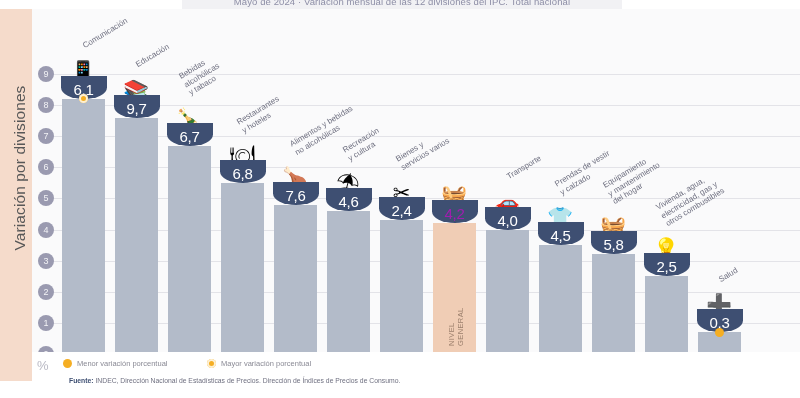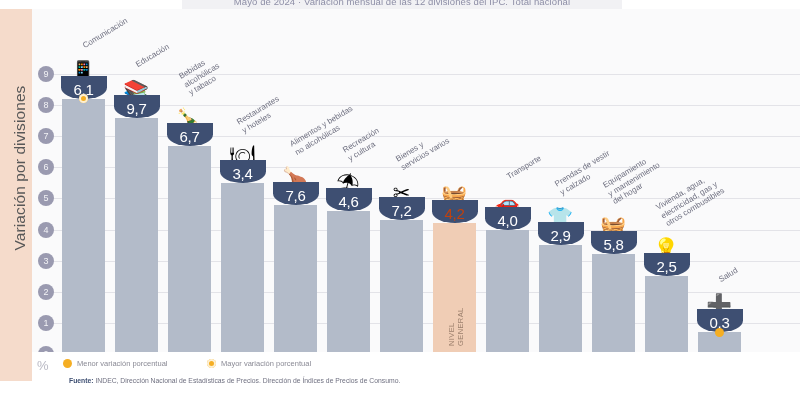--- a/index.html
+++ b/index.html
@@ -66,21 +66,21 @@
   .badge .bowl{
     position:absolute;left:0;bottom:0;width:46px;height:23px;
     background:#3e4f72;
     border-bottom-left-radius:46px 23px;border-bottom-right-radius:46px 23px;
   }
   .badge .val{
     position:absolute;left:0;bottom:1px;width:46px;text-align:center;
     color:#ffffff;font-size:15px;letter-spacing:-.3px;
   }
   .badge.general .bowl{background:#3e4f72;}
-  .badge.general .val{color:#c2410c;margin-top:48px;}
+  .badge.general .val{color:#a21caf;margin-top:48px;}
   .badge .glyph{
     position:absolute;left:0;bottom:17px;width:46px;height:34px;
     display:flex;align-items:flex-end;justify-content:center;
     font-size:21px;line-height:1;
   }
 
   .cat-label{
     position:absolute;color:#6f7080;font-size:8px;line-height:9.5px;
     transform-origin:left bottom;white-space:nowrap;
   }
@@ -160,63 +160,63 @@
         <div class="badge" style="left: 134.5px; top: 90.5556px;">
           <div class="glyph">🍾</div>
           <div class="bowl"></div>
           <div class="val">6,7</div>
         </div>
         <div class="cat-label" style="left: 159.5px; top: 60.0556px; transform: rotate(-31deg); transform-origin: left bottom;">Bebidas<br>alcohólicas<br>y tabaco</div>
         <div class="bar" title="Restaurantes y hoteles: 5,5" style="left: 189px; top: 173.889px; width: 43px; height: 171.111px;"></div>
         <div class="badge" style="left: 187.5px; top: 127.889px;">
           <div class="glyph">🍽</div>
           <div class="bowl"></div>
-          <div class="val">3,4</div>
+          <div class="val">6,8</div>
         </div>
         <div class="cat-label" style="left: 212.5px; top: 106.889px; transform: rotate(-31deg); transform-origin: left bottom;">Restaurantes<br>y hoteles</div>
         <div class="bar" title="Alimentos y bebidas no alcohólicas: 4,8" style="left: 242px; top: 195.667px; width: 43px; height: 149.333px;"></div>
         <div class="badge" style="left: 240.5px; top: 149.667px;">
           <div class="glyph">🍗</div>
           <div class="bowl"></div>
           <div class="val">7,6</div>
         </div>
         <div class="cat-label" style="left: 265.5px; top: 128.667px; transform: rotate(-31deg); transform-origin: left bottom;">Alimentos y bebidas<br>no alcohólicas</div>
         <div class="bar" title="Recreación y cultura: 4,6" style="left: 295px; top: 201.889px; width: 43px; height: 143.111px;"></div>
         <div class="badge" style="left: 293.5px; top: 155.889px;">
           <div class="glyph">⛱</div>
           <div class="bowl"></div>
           <div class="val">4,6</div>
         </div>
         <div class="cat-label" style="left: 318.5px; top: 134.889px; transform: rotate(-31deg); transform-origin: left bottom;">Recreación<br>y cultura</div>
         <div class="bar" title="Bienes y servicios varios: 4,3" style="left: 348px; top: 211.222px; width: 43px; height: 133.778px;"></div>
         <div class="badge" style="left: 346.5px; top: 165.222px;">
           <div class="glyph">✂</div>
           <div class="bowl"></div>
-          <div class="val">7,2</div>
+          <div class="val">2,4</div>
         </div>
         <div class="cat-label" style="left: 371.5px; top: 144.222px; transform: rotate(-31deg); transform-origin: left bottom;">Bienes y<br>servicios varios</div>
         <div class="bar general" title="NIVEL GENERAL: 4,2" style="left: 401px; top: 214.333px; width: 43px; height: 130.667px;"></div>
         <div class="nivel-general-label" style="left: 415px; top: 337px;">NIVEL<br>GENERAL</div>
         <div class="badge general" style="left: 399.5px; top: 168.333px;">
           <div class="glyph">🧺</div>
           <div class="bowl"></div>
           <div class="val">4,2</div>
         </div>
         <div class="bar" title="Transporte: 4,0" style="left: 454px; top: 220.556px; width: 43px; height: 124.444px;"></div>
         <div class="badge" style="left: 452.5px; top: 174.556px;">
           <div class="glyph">🚗</div>
           <div class="bowl"></div>
           <div class="val">4,0</div>
         </div>
         <div class="cat-label" style="left: 477.5px; top: 163.056px; transform: rotate(-31deg); transform-origin: left bottom;">Transporte</div>
         <div class="bar" title="Prendas de vestir y calzado: 3,5" style="left: 507px; top: 236.111px; width: 43px; height: 108.889px;"></div>
         <div class="badge" style="left: 505.5px; top: 190.111px;">
           <div class="glyph">👕</div>
           <div class="bowl"></div>
-          <div class="val">2,9</div>
+          <div class="val">4,5</div>
         </div>
         <div class="cat-label" style="left: 530.5px; top: 169.111px; transform: rotate(-31deg); transform-origin: left bottom;">Prendas de vestir<br>y calzado</div>
         <div class="bar" title="Equipamiento y mantenimiento del hogar: 3,2" style="left: 560px; top: 245.444px; width: 43px; height: 99.5556px;"></div>
         <div class="badge" style="left: 558.5px; top: 199.444px;">
           <div class="glyph">🧺</div>
           <div class="bowl"></div>
           <div class="val">5,8</div>
         </div>
         <div class="cat-label" style="left: 583.5px; top: 168.944px; transform: rotate(-31deg); transform-origin: left bottom;">Equipamiento<br>y mantenimiento<br>del hogar</div>
         <div class="bar" title="Vivienda, agua, electricidad, gas y otros combustibles: 2,5" style="left: 613px; top: 267.222px; width: 43px; height: 77.7778px;"></div>

